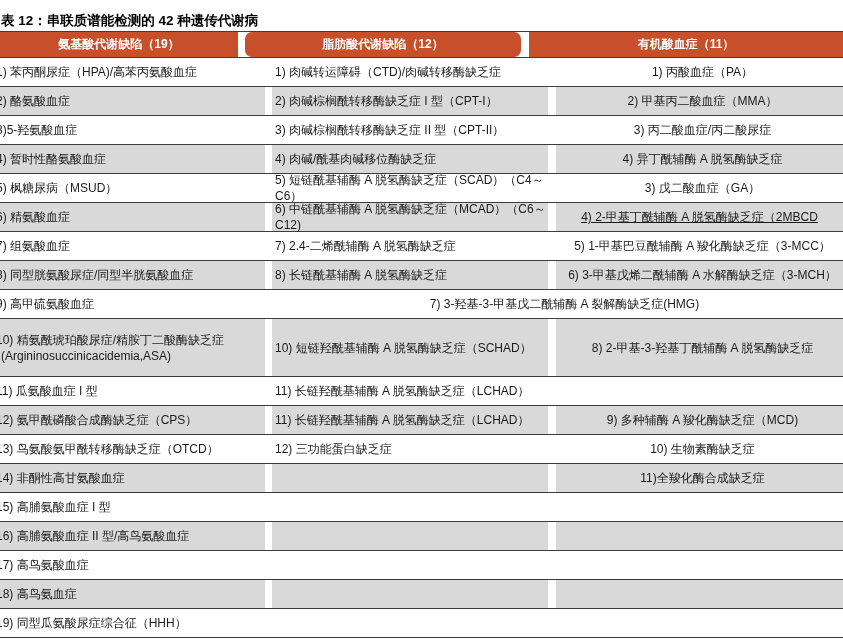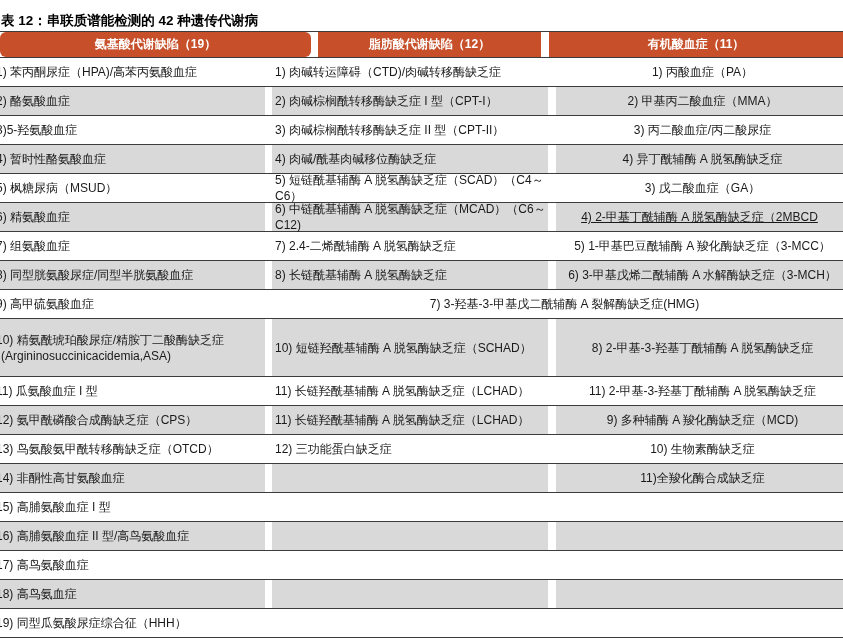--- a/index.html
+++ b/index.html
@@ -11,22 +11,22 @@
   *{box-sizing:border-box;margin:0;padding:0;}
   html,body{width:843px;height:641px;overflow:hidden;background:#fff;
     font-family:"Liberation Sans","DejaVu Sans",sans-serif;color:var(--text);}
   .page{width:843px;height:641px;position:relative;margin-top:9px;}
   .title{font-size:13.5px;font-weight:bold;color:#000;padding:3px 0 4px 1px;height:22px;
     white-space:nowrap;}
   .table{border-top:1px solid var(--border);width:843px;}
   .thead{display:flex;height:26px;border-bottom:1px solid var(--border);}
   .hcell{background:var(--header-bg);color:#fff;font-weight:bold;font-size:12px;
     display:flex;align-items:center;justify-content:center;white-space:nowrap;}
-  .hcell.c1{width:311px;border-radius:6px;}
-  .hcell.c2{width:223px;}
+  .hcell.c1{width:238px;}
+  .hcell.c2{width:276px;border-radius:7px;}
   .hcell.c3{width:287px;flex:1;}
   .gap{background:#fff;}
   .g1{width:7px;flex:none;}
   .g2{width:8px;flex:none;}
   .trow{display:flex;height:29px;border-bottom:1px solid var(--border);}
   .trow.tall{height:58px;}
   .cell{font-size:12px;display:flex;align-items:center;white-space:nowrap;
     overflow:visible;line-height:16px;}
   .cell span{position:relative;z-index:2;white-space:pre-line;}
   .cell.c1{width:265px;padding-left:1px;text-indent:-5px;}
@@ -181,23 +181,20 @@
         </div>
         <div class="trow">
           <div class="cell c1">
             <span>11) 瓜氨酸血症 I 型</span>
           </div>
           <div class="gap g1"></div>
           <div class="cell c2">
             <span>11) 长链羟酰基辅酶 A 脱氢酶缺乏症（LCHAD）</span>
           </div>
           <div class="gap g2"></div>
-          <div class="cell c3">
-            <span>11) 2-甲基-3-羟基丁酰辅酶 A 脱氢酶缺乏症</span>
-          </div>
         </div>
         <div class="trow shaded">
           <div class="cell c1">
             <span>12) 氨甲酰磷酸合成酶缺乏症（CPS）</span>
           </div>
           <div class="gap g1"></div>
           <div class="cell c2">
             <span>11) 长链羟酰基辅酶 A 脱氢酶缺乏症（LCHAD）</span>
           </div>
           <div class="gap g2"></div>

